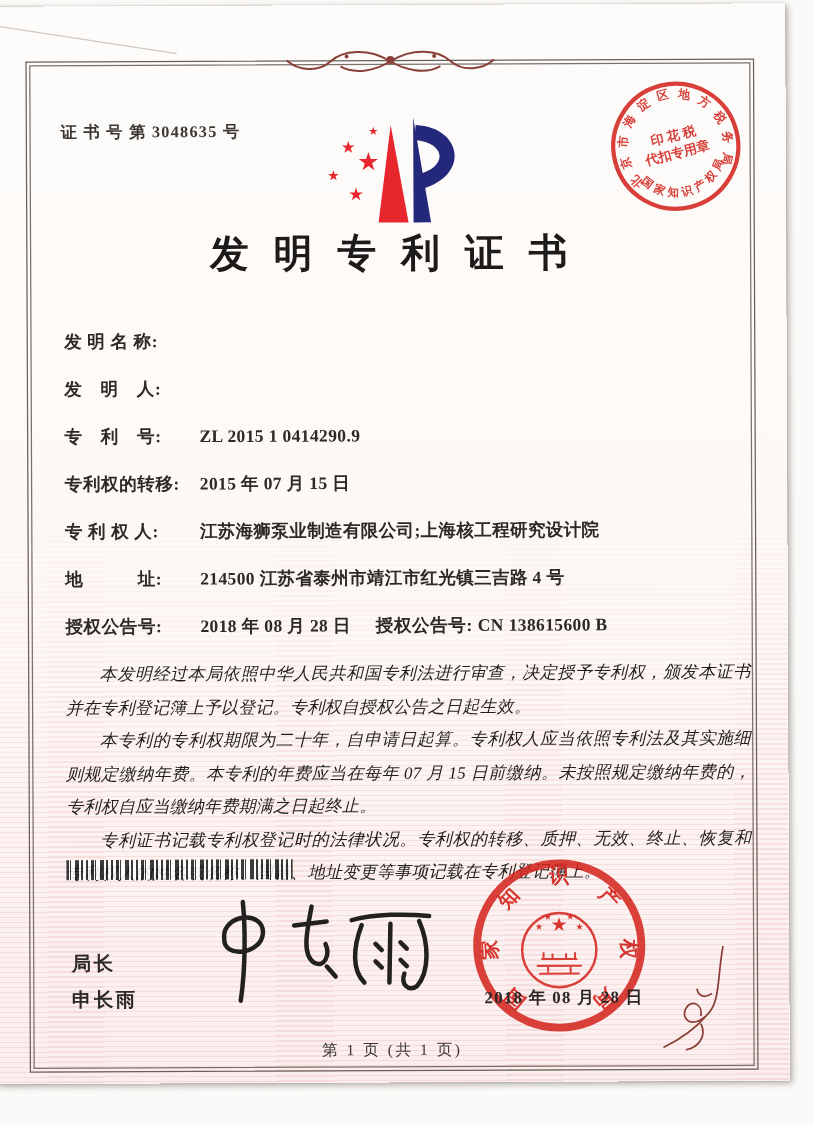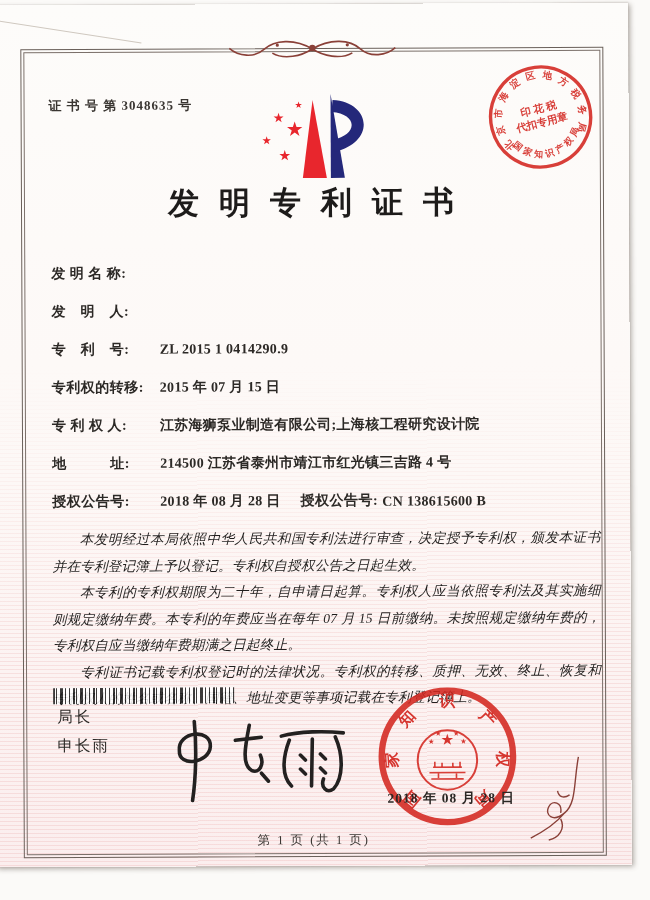--- a/index.html
+++ b/index.html
@@ -45,22 +45,22 @@
   .body-text { position:absolute; left:58px; top:522px; width:548px;
     font-size:13.6px; line-height:1.95; color:#211f1e; font-style:italic; }
   .body-text p { text-indent:2em; text-align:justify; letter-spacing:.2px; }
 
   .barcode { position:absolute; left:58px; top:683px; width:181px; height:16px;
     background:repeating-linear-gradient(90deg,
       #1b1b1b 0 2px, #fff 2px 3px, #1b1b1b 3px 4px, #fff 4px 7px,
       #1b1b1b 7px 10px, #fff 10px 12px, #1b1b1b 12px 13px, #fff 13px 16px,
       #1b1b1b 16px 17px, #fff 17px 20px); opacity:.85; }
 
-  .signer { position:absolute; left:62px; top:697px; font-size:15.5px;
-    color:#2c2926; font-weight:normal; letter-spacing:2px; line-height:29px; }
+  .signer { position:absolute; left:62px; top:752px; font-size:15.5px;
+    color:#2c2926; font-weight:bold; letter-spacing:2px; line-height:29px; }
   .signature { position:absolute; left:168px; top:708px; }
 
   .grant-seal { position:absolute; left:380px; top:681px; opacity:.92; }
   .seal-date { position:absolute; left:392px; top:786px; font-size:13.5px;
     font-weight:bold; color:#2a2724; letter-spacing:1px; z-index:5; }
 
   .page-footer { position:absolute; left:0; width:636px; top:828px; text-align:center;
     font-size:12.5px; color:#3a3632; letter-spacing:2px; }
 
   .seal-text text { font-family:"Liberation Serif","DejaVu Serif",serif; font-weight:bold; }

